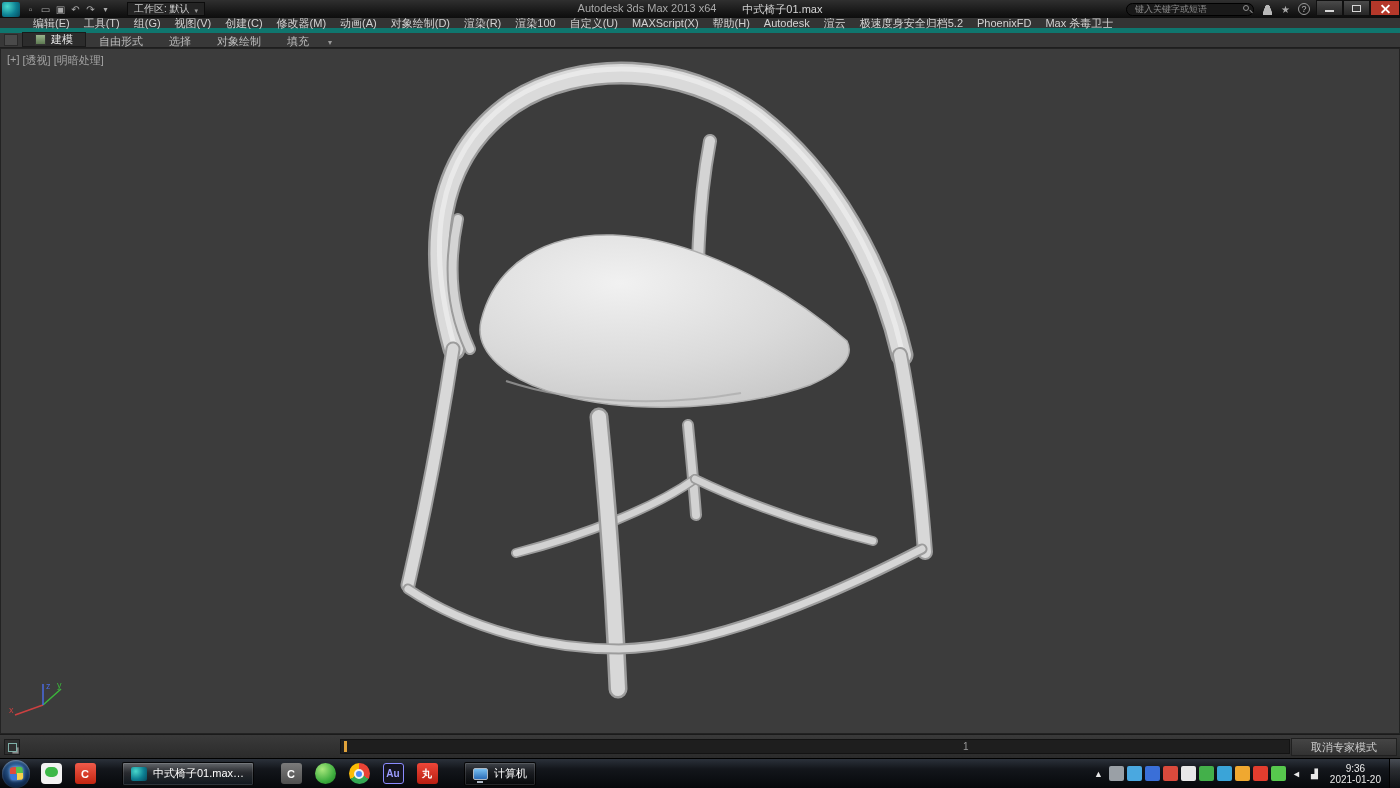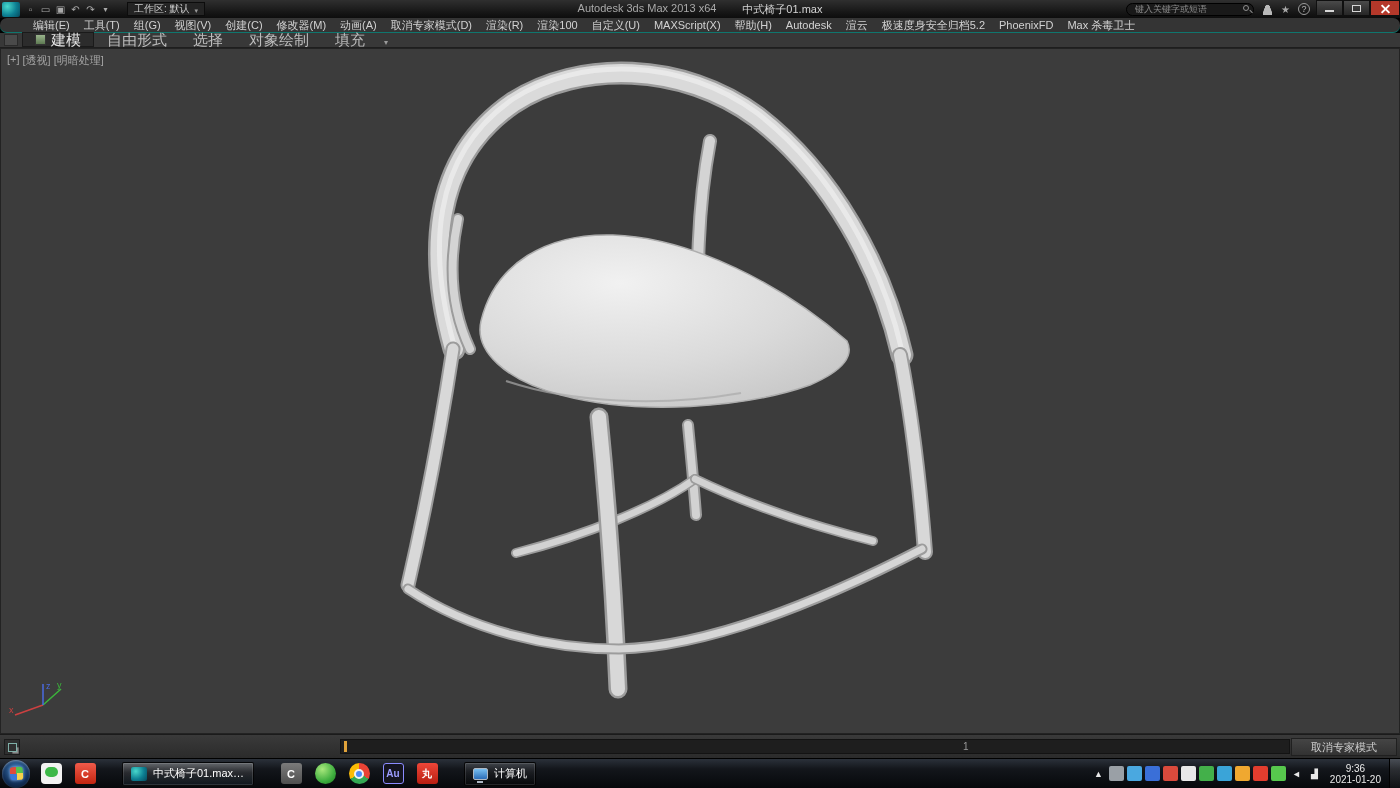--- a/index.html
+++ b/index.html
@@ -32,27 +32,27 @@
   .ic-help { width:12px; height:12px; border-radius:50%; border:1px solid #9a9a9a; color:#b5b5b5; font-size:9px; display:flex; align-items:center; justify-content:center; }
   .winbtns { display:flex; height:18px; }
   .winbtn { width:27px; height:16px; margin-top:0; display:flex; align-items:center; justify-content:center; background:linear-gradient(#4a4a4a,#262626); border:1px solid #101010; position:relative; }
   .sh-min { width:9px; height:2px; background:#d6d6d6; margin-top:6px; }
   .sh-rest { width:9px; height:7px; border:1.4px solid #d6d6d6; }
   .winbtn.close { width:30px; }
   .sh-x1,.sh-x2 { position:absolute; width:11px; height:2px; background:#fff; left:9px; top:7px; }
   .sh-x1{ transform:rotate(45deg);} .sh-x2{ transform:rotate(-45deg);}
 
   
-  .menubar { height:15px; flex:0 0 15px; background:#343434; border-bottom:1px solid #0f766e; display:flex; align-items:center; padding-left:26px;border-radius:7px; }
+  .menubar { height:15px; flex:0 0 15px; background:#343434; border-bottom:5px solid #0f766e; display:flex; align-items:center; padding-left:26px; }
   .menu-item { font-size:11px; color:#d2d2d2; padding:0 7px; line-height:15px; white-space:nowrap; }
 
   
   .ribbon { height:15px; flex:0 0 15px; background:#383838; border-bottom:1px solid #1e1e1e; display:flex; align-items:center; }
   .rb-cfg { width:14px; height:12px; margin:0 4px; background:#4a4a4a; border:1px solid #2a2a2a; }
-  .rtab { font-size:15px; color:#bdbdbd; padding:0 13px; line-height:15px; white-space:nowrap; display:inline-flex; align-items:center; }
+  .rtab { font-size:11px; color:#bdbdbd; padding:0 13px; line-height:15px; white-space:nowrap; display:inline-flex; align-items:center; }
   .rtab.active { background:#2c2c2c; color:#e6e6e6; box-shadow:inset 0 0 0 1px #1a1a1a; }
   .rtab.active::before { content:""; width:9px; height:9px; margin-right:5px; background:linear-gradient(#9ab48c,#5d7a52); border:1px solid #333; }
   .rb-min::before { content:"▾"; font-size:8px; color:#9a9a9a; padding:0 6px; }
 
   
   .viewport { flex:1 1 auto; position:relative; background:#3c3c3c; border:1px solid #232323; overflow:hidden; }
   .vp-label { position:absolute; top:4px; left:6px; display:flex; gap:3px; font-size:11px; color:#a4a4a4; z-index:3; }
   .chair { position:absolute; left:0; top:0; width:1400px; height:670px; }
   .tripod { position:absolute; left:6px; bottom:6px; }
 
@@ -150,21 +150,21 @@
   </div>
 
   <div class="menubar" id="menubar">
       <span class="menu-item">编辑(E)</span>
       <span class="menu-item">工具(T)</span>
       <span class="menu-item">组(G)</span>
       <span class="menu-item">视图(V)</span>
       <span class="menu-item">创建(C)</span>
       <span class="menu-item">修改器(M)</span>
       <span class="menu-item">动画(A)</span>
-      <span class="menu-item">取消专家模式(D)</span>
+      <span class="menu-item">对象绘制(D)</span>
       <span class="menu-item">渲染(R)</span>
       <span class="menu-item">渲染100</span>
       <span class="menu-item">自定义(U)</span>
       <span class="menu-item">MAXScript(X)</span>
       <span class="menu-item">帮助(H)</span>
       <span class="menu-item">Autodesk</span>
       <span class="menu-item">渲云</span>
       <span class="menu-item">极速度身安全归档5.2</span>
       <span class="menu-item">PhoenixFD</span>
       <span class="menu-item">Max 杀毒卫士</span>

